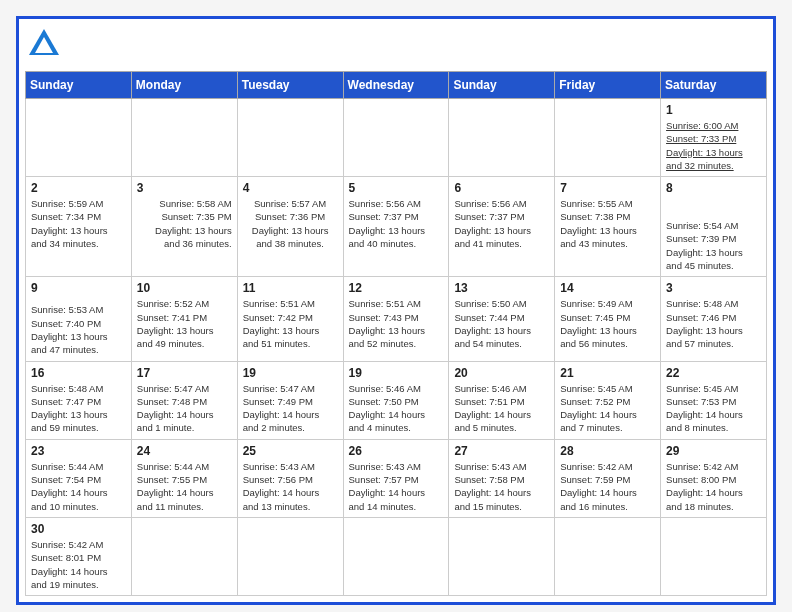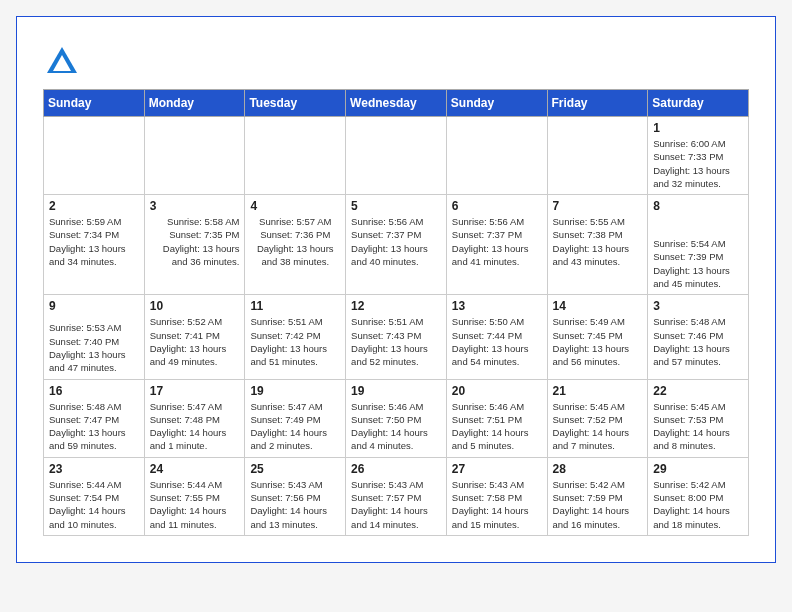--- a/index.html
+++ b/index.html
@@ -7,22 +7,22 @@
       font-family: Arial, sans-serif;
       background: #f5f5f5;
       width: 792px;
       min-height: 612px;
       padding: 16px;
     }
     .page {
       background: white;
       width: 760px;
       margin: 0 auto;
-      padding: 26px;
-      border: 1px solid #1d4ed8;
+      padding: 6px;
+      border: 3px solid #1d4ed8;
     }
     .header {
       display: flex;
       align-items: flex-start;
       justify-content: space-between;
       margin-bottom: 8px;
     }
     .logo {
       display: flex;
       align-items: center;
@@ -138,21 +138,21 @@
     <tbody id="calendar-body">
     <tr>
           <td class="empty-cell"></td>
           <td class="empty-cell"></td>
           <td class="empty-cell"></td>
           <td class="empty-cell"></td>
           <td class="empty-cell"></td>
           <td class="empty-cell"></td>
           <td>
             <span class="day-num">1</span>
-            <div class="day-info" style="white-space: pre-line;">Sunrise: 6:00 AM
+            <div class="day-info" style="white-space: pre-line; text-decoration: underline;">Sunrise: 6:00 AM
 Sunset: 7:33 PM
 Daylight: 13 hours
 and 32 minutes.</div>
           </td>
         </tr>
         <tr>
           <td>
             <span class="day-num">2</span>
             <div class="day-info" style="white-space: pre-line;">Sunrise: 5:59 AM
 Sunset: 7:34 PM
@@ -347,16 +347,31 @@
 Daylight: 14 hours
 and 16 minutes.</div>
           </td>
           <td>
             <span class="day-num">29</span>
             <div class="day-info" style="white-space: pre-line;">Sunrise: 5:42 AM
 Sunset: 8:00 PM
 Daylight: 14 hours
 and 18 minutes.</div>
           </td>
+        </tr>
+        <tr>
+          <td>
+            <span class="day-num">30</span>
+            <div class="day-info" style="white-space: pre-line;">Sunrise: 5:42 AM
+Sunset: 8:01 PM
+Daylight: 14 hours
+and 19 minutes.</div>
+          </td>
+          <td class="empty-cell"></td>
+          <td class="empty-cell"></td>
+          <td class="empty-cell"></td>
+          <td class="empty-cell"></td>
+          <td class="empty-cell"></td>
+          <td class="empty-cell"></td>
         </tr>
       </tbody>
   </table>
 </div>
 
 </body></html>

